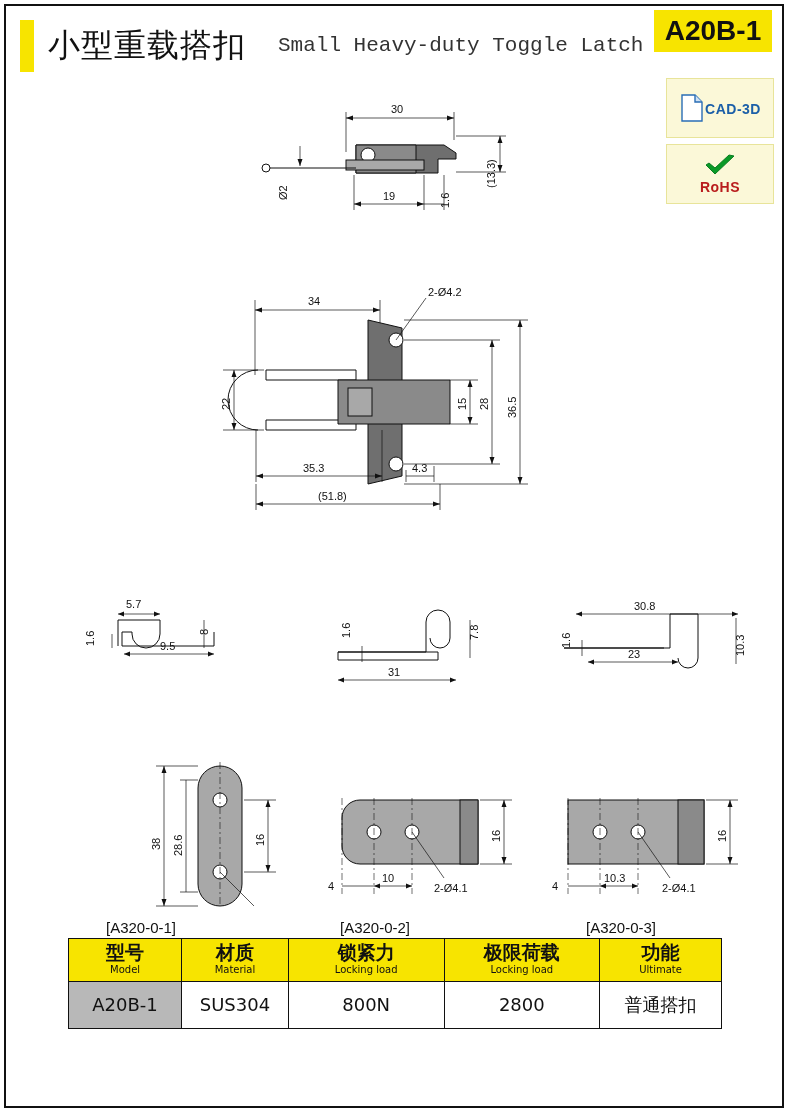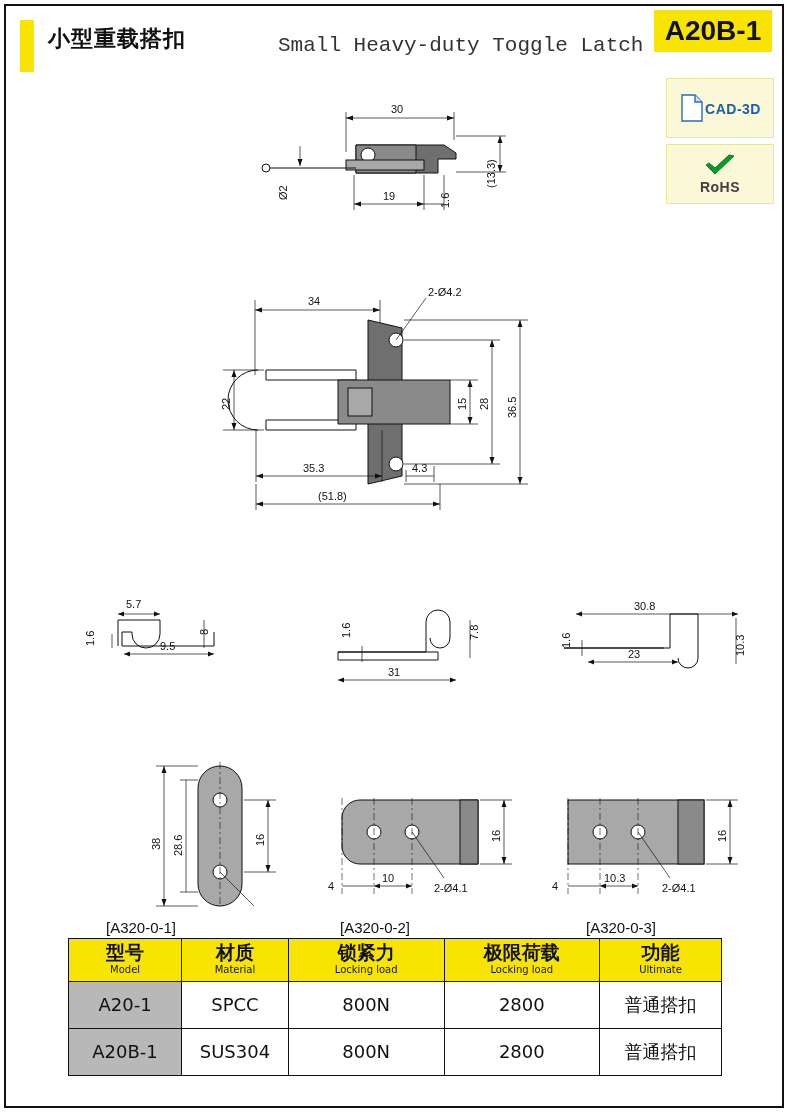--- a/index.html
+++ b/index.html
@@ -18,21 +18,21 @@
 
   
   .header{
     position:absolute;left:20px;top:20px;width:750px;height:52px;
   }
   .yellow-bar{
     position:absolute;left:0;top:0;width:14px;height:52px;background:#f7e400;
   }
   .title-cn{
     position:absolute;left:28px;top:4px;
-    font-size:22px;font-weight:bold;letter-spacing:1px;
+    font-size:32px;font-weight:normal;letter-spacing:1px;
     font-family:"DejaVu Sans", sans-serif;
   }
   .title-en{
     position:absolute;left:258px;top:14px;
     font-size:21px;color:#333;
     font-family:Liberation Mono, monospace;
   }
   .model-badge{
     position:absolute;left:654px;top:10px;width:118px;height:42px;
     background:#f7e400;color:#111;
@@ -47,21 +47,21 @@
   }
   .badge-cad .cad-label{
     font-size:14px;font-weight:bold;color:#1b5fa8;letter-spacing:0.5px;margin-top:2px;
   }
   .badge-rohs{
     position:absolute;left:666px;top:144px;width:106px;height:58px;
     background:#fbf8d8;border:1px solid #e8e49a;
     display:flex;flex-direction:column;align-items:center;justify-content:center;
   }
   .badge-rohs .rohs-label{
-    font-size:14px;font-weight:bold;color:#404040;letter-spacing:0.5px;margin-top:1px;
+    font-size:14px;font-weight:bold;color:#b91c1c;letter-spacing:0.5px;margin-top:1px;
   }
 
   
   .drawing-area{position:absolute;left:8px;top:80px;width:686px;height:830px;}
   svg{display:block;}
   .dimtext{font-family:"Liberation Sans", sans-serif;font-size:11px;fill:#111;}
   .partlabel{font-family:"Liberation Sans", sans-serif;font-size:15px;fill:#111;}
   .ln{stroke:#111;stroke-width:1;fill:none;}
   .thin{stroke:#111;stroke-width:0.7;fill:none;}
   .center{stroke:#111;stroke-width:0.6;fill:none;stroke-dasharray:7 3 2 3;}
@@ -403,27 +403,20 @@
         <span class="th-en">Locking load</span>
       </th>
       <th class="col-functions">
         <span class="th-cn">功能</span>
         <span class="th-en">Ultimate</span>
       </th>
     </tr>
   </thead>
   <tbody>
     <tr>
-      <td class="model-cell">A20-1</td>
-      <td>SPCC</td>
-      <td>800N</td>
-      <td>2800</td>
-      <td>普通搭扣</td>
-    </tr>
-    <tr>
       <td class="model-cell">A20B-1</td>
       <td>SUS304</td>
       <td>800N</td>
       <td>2800</td>
       <td>普通搭扣</td>
     </tr>
   </tbody>
 </table>
 
 </body></html>

